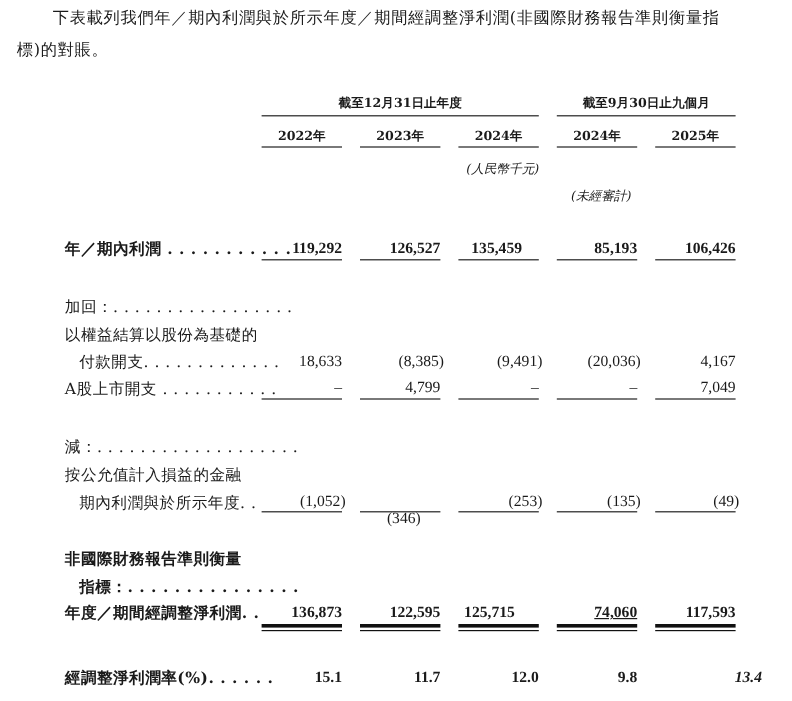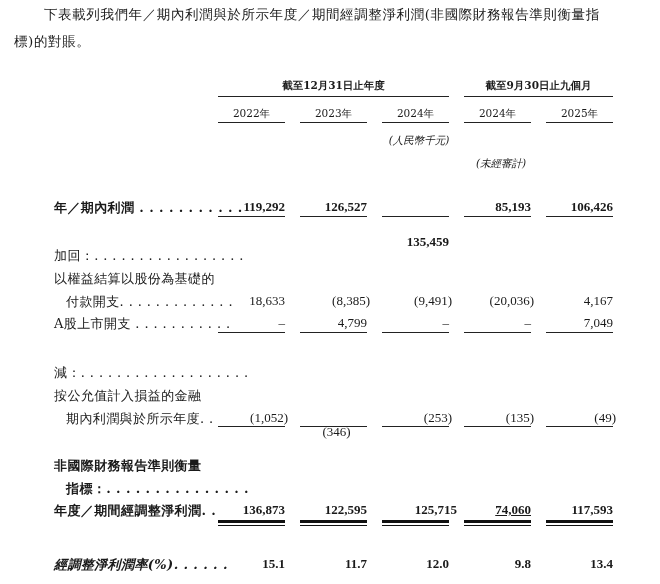--- a/index.html
+++ b/index.html
@@ -1,21 +1,21 @@
 <!DOCTYPE html>
 <html><head>
 <meta charset="utf-8">
 <style>
   html, body { margin:0; padding:0; background:#ffffff; }
   body { width:660px; height:584px; position:relative; overflow:hidden;
          font-family:"DejaVu Serif","Liberation Serif",serif; color:#1a1a1a; }
   .abs { position:absolute; white-space:nowrap; }
   .intro { font-size:13.5px; letter-spacing:0.6px; }
   .grp { font-size:10.5px; font-weight:bold; text-align:center; }
-  .yr { font-size:10.5px; font-weight:normal; text-align:center; }
+  .yr { font-size:10.5px; font-weight:bold; text-align:center; }
   .note { font-size:10.5px; font-style:italic; text-align:center; }
   .line { position:absolute; height:0; border-top:1.3px solid #222; }
   .dbl { position:absolute; height:3px; border-top:3px solid #111; }
   .dbl2 { position:absolute; height:0; border-top:1.3px solid #111; }
   .lbl { font-size:13px; letter-spacing:0.4px; }
   .lbl.b { font-weight:bold;text-align:center; }
   .num { font-size:13px; text-align:right; width:67px; font-family:"Liberation Serif","DejaVu Serif",serif; }
   .num.b { font-weight:bold; }
 </style>
 </head>
@@ -39,21 +39,21 @@
 <div class="line" style="left:382px; top:122px; width:67px;"></div>
 <div class="line" style="left:464px; top:122px; width:67px;"></div>
 <div class="line" style="left:546px; top:122px; width:67px;"></div>
 
 <div class="abs note" style="left:364px; top:134px; width:110px;">(人民幣千元)</div>
 <div class="abs note" style="left:446px; top:157px; width:110px;">(未經審計)</div>
 
 <div class="abs lbl b" style="left:54px; top:199px;">年／期內利潤 . . . . . . . . . . .</div>
 <div class="abs num b" style="left:218px; top:199px;">119,292</div>
 <div class="abs num b" style="left:300px; top:199px;text-align:right;">126,527</div>
-<div class="abs num b" style="left:382px; top:199px;margin-top:35px;">135,459</div>
+<div class="abs num b" style="left:368px; top:199px;">135,459</div>
 <div class="abs num b" style="left:464px; top:199px;">85,193</div>
 <div class="abs num b" style="left:546px; top:199px;">106,426</div>
 <div class="line" style="left:218px; top:216px; width:67px;"></div>
 <div class="line" style="left:300px; top:216px; width:67px;"></div>
 <div class="line" style="left:382px; top:216px; width:67px;"></div>
 <div class="line" style="left:464px; top:216px; width:67px;"></div>
 <div class="line" style="left:546px; top:216px; width:67px;"></div>
 
 <div class="abs lbl" style="left:54px; top:247px;">加回：. . . . . . . . . . . . . . . . .</div>
 <div class="abs lbl" style="left:54px; top:270px;">以權益結算以股份為基礎的</div>
@@ -88,32 +88,32 @@
 <div class="line" style="left:300px; top:426px; width:67px;"></div>
 <div class="line" style="left:382px; top:426px; width:67px;"></div>
 <div class="line" style="left:464px; top:426px; width:67px;"></div>
 <div class="line" style="left:546px; top:426px; width:67px;"></div>
 
 <div class="abs lbl b" style="left:54px; top:457px;">非國際財務報告準則衡量</div>
 <div class="abs lbl b" style="left:66px; top:480px;">指標：. . . . . . . . . . . . . . .</div>
 <div class="abs lbl b" style="left:54px; top:502px;">年度／期間經調整淨利潤. .</div>
 <div class="abs num b" style="left:218px; top:502px;">136,873</div>
 <div class="abs num b" style="left:300px; top:502px;">122,595</div>
-<div class="abs num b" style="left:390px; top:502px;">125,715</div>
+<div class="abs num b" style="left:362px; top:502px;">125,715</div>
 <div class="abs num b" style="left:464px; top:502px;text-decoration:underline;">74,060</div>
 <div class="abs num b" style="left:546px; top:502px;">117,593</div>
 <div class="dbl" style="left:218px; top:520px; width:67px;"></div>
 <div class="dbl" style="left:300px; top:520px; width:67px;"></div>
 <div class="dbl" style="left:382px; top:520px; width:67px;"></div>
 <div class="dbl" style="left:464px; top:520px; width:67px;"></div>
 <div class="dbl" style="left:546px; top:520px; width:67px;"></div>
 <div class="dbl2" style="left:218px; top:525px; width:67px;"></div>
 <div class="dbl2" style="left:300px; top:525px; width:67px;"></div>
 <div class="dbl2" style="left:382px; top:525px; width:67px;"></div>
 <div class="dbl2" style="left:464px; top:525px; width:67px;"></div>
 <div class="dbl2" style="left:546px; top:525px; width:67px;"></div>
 
-<div class="abs lbl b" style="left:54px; top:556px;font-style:italic;">經調整淨利潤率(%). . . . . .</div>
+<div class="abs lbl b" style="left:54px; top:556px;">經調整淨利潤率(%). . . . . .</div>
 <div class="abs num b" style="left:218px; top:556px;">15.1</div>
 <div class="abs num b" style="left:300px; top:556px;">11.7</div>
 <div class="abs num b" style="left:382px; top:556px;">12.0</div>
 <div class="abs num b" style="left:464px; top:556px;">9.8</div>
-<div class="abs num b" style="left:546px; top:556px;">13.4</div>
+<div class="abs num b" style="left:568px; top:556px;font-style:italic;">13.4</div>
 
 </body></html>

